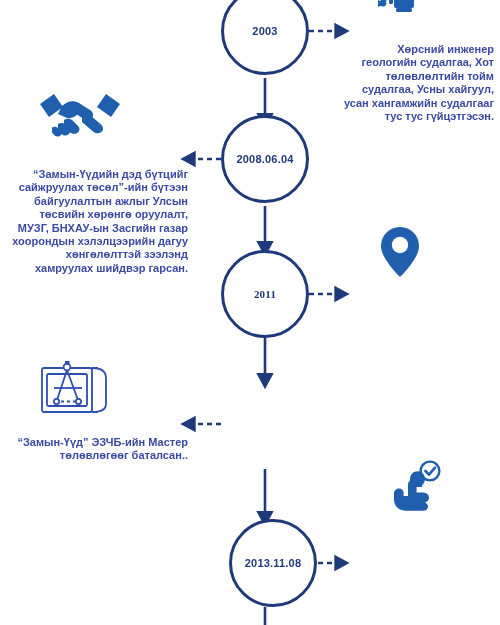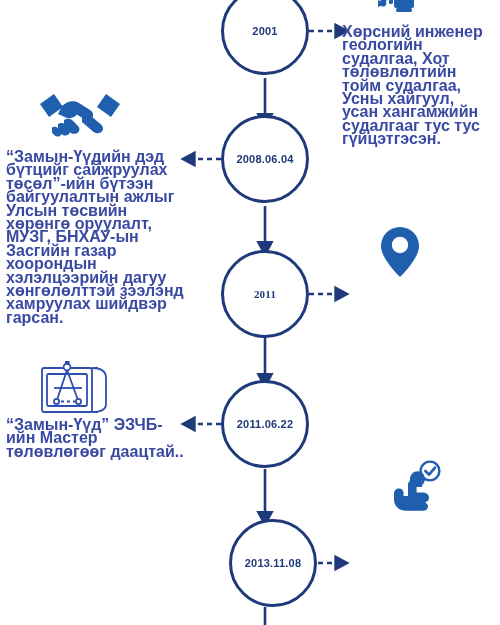--- a/index.html
+++ b/index.html
@@ -24,26 +24,27 @@
   }
   .node-label{
     font-size:11px;
     font-weight:bold;
     color:#1f3a7a;
     letter-spacing:.2px;
     white-space:nowrap;
   }
   .desc{
     position:absolute;
-    font-size:16px;
+    font-size:11px;
     line-height:13.4px;
     color:#3a4aa3;
-    text-align:left;
+    text-align:right;
     font-weight:600;
     z-index:2;
+    margin-top:18px;
   }
   .icon-wrap{
     position:absolute;
     z-index:2;
   }
   svg{display:block;}
 </style>
 </head>
 <body>
 
@@ -66,21 +67,21 @@
     <line x1="265" y1="607" x2="265" y2="625" stroke="#1f3a7a" stroke-width="2.6"></line>
 
     <line x1="309" y1="31" x2="342" y2="31" stroke="#1f3a7a" stroke-width="2.4" stroke-dasharray="5,4" marker-end="url(#arrowDash)"></line>
     <line x1="221" y1="159" x2="188" y2="159" stroke="#1f3a7a" stroke-width="2.4" stroke-dasharray="5,4" marker-end="url(#arrowDash)"></line>
     <line x1="309" y1="294" x2="342" y2="294" stroke="#1f3a7a" stroke-width="2.4" stroke-dasharray="5,4" marker-end="url(#arrowDash)"></line>
     <line x1="221" y1="424" x2="188" y2="424" stroke="#1f3a7a" stroke-width="2.4" stroke-dasharray="5,4" marker-end="url(#arrowDash)"></line>
     <line x1="309" y1="563" x2="342" y2="563" stroke="#1f3a7a" stroke-width="2.4" stroke-dasharray="5,4" marker-end="url(#arrowDash)"></line>
   </svg>
 
   <div class="node-circle" style="left:221px;top:-13px;width:88px;height:88px;">
-    <span class="node-label">2001</span>
+    <span class="node-label">2003</span>
   </div>
 
   <div class="icon-wrap" style="left:366px;top:-22px;width:54px;height:48px;">
     <svg width="54" height="48" viewBox="0 0 54 48">
       <g fill="#1f5fad">
         <rect x="28" y="0" width="20" height="30" rx="2"></rect>
         <rect x="23" y="0" width="4" height="26" rx="1.5"></rect>
         <rect x="16.5" y="0" width="3.4" height="23" rx="1.5" transform="rotate(-8 18 12)"></rect>
         <circle cx="17" cy="25" r="3.4"></circle>
         <path d="M12,22 L20,25.5 L12,29 z"></path>
@@ -123,44 +124,41 @@
 
   <div class="icon-wrap" style="left:380px;top:226px;width:40px;height:52px;">
     <svg width="40" height="52" viewBox="0 0 40 52">
       <path d="M20,1 C9.5,1 1,9.5 1,20 C1,33 20,51 20,51 C20,51 39,33 39,20
                C39,9.5 30.5,1 20,1 z" fill="#1f5fad"></path>
       <circle cx="20" cy="19" r="8.2" fill="#ffffff"></circle>
     </svg>
   </div>
 
 
-  <div class="node-circle" style="left:221px;top:380px;width:88px;height:88px;">
-    <span class="node-label">2011.06.22</span>
-  </div>
 
   <div class="icon-wrap" style="left:38px;top:358px;width:74px;height:62px;">
     <svg width="74" height="62" viewBox="0 0 74 62">
       <g fill="none" stroke="#2f4fb0" stroke-width="1.8">
         <rect x="4" y="10" width="50" height="44" rx="2"></rect>
         <rect x="9" y="16" width="40" height="32" rx="1.5"></rect>
         <path d="M54,10 C64,10 68,14 68,20 L68,46 C68,51 64,54 54,54"></path>
         <path d="M54,10 L60,10 M54,54 L60,54"></path>
         <line x1="16" y1="30" x2="44" y2="30"></line>
         <circle cx="29" cy="9" r="3.4" fill="#ffffff"></circle>
         <line x1="29" y1="12" x2="19" y2="42"></line>
         <line x1="29" y1="12" x2="40" y2="42"></line>
         <circle cx="18.5" cy="43.5" r="2.6" fill="#ffffff"></circle>
         <circle cx="40.5" cy="43.5" r="2.6" fill="#ffffff"></circle>
       </g>
       <line x1="23" y1="43.5" x2="37" y2="43.5" stroke="#2f4fb0" stroke-width="1.8" stroke-dasharray="3,3"></line>
       <rect x="27" y="3" width="4.5" height="4" fill="#2f4fb0"></rect>
     </svg>
   </div>
 
-  <div class="desc" style="left:6px;top:418px;width:182px;">“Замын-Үүд” ЭЗЧБ-ийн Мастер төлөвлөгөөг даацтай..</div>
+  <div class="desc" style="left:6px;top:418px;width:182px;">“Замын-Үүд” ЭЗЧБ-ийн Мастер төлөвлөгөөг баталсан..</div>
 
   <div class="node-circle" style="left:229px;top:519px;width:88px;height:88px;justify-content:center;">
     <span class="node-label">2013.11.08</span>
   </div>
 
   <div class="icon-wrap" style="left:386px;top:460px;width:58px;height:56px;">
     <svg width="58" height="56" viewBox="0 0 58 56">
       <g fill="#1f5fad">
         <path d="M24,19 C24,14.6 27.4,11.2 31.6,11.2 C35.8,11.2 39,14.6 39,19
                  C39,21.6 37.8,23.8 36,25.2 L36,27 L24,27 z"></path>

